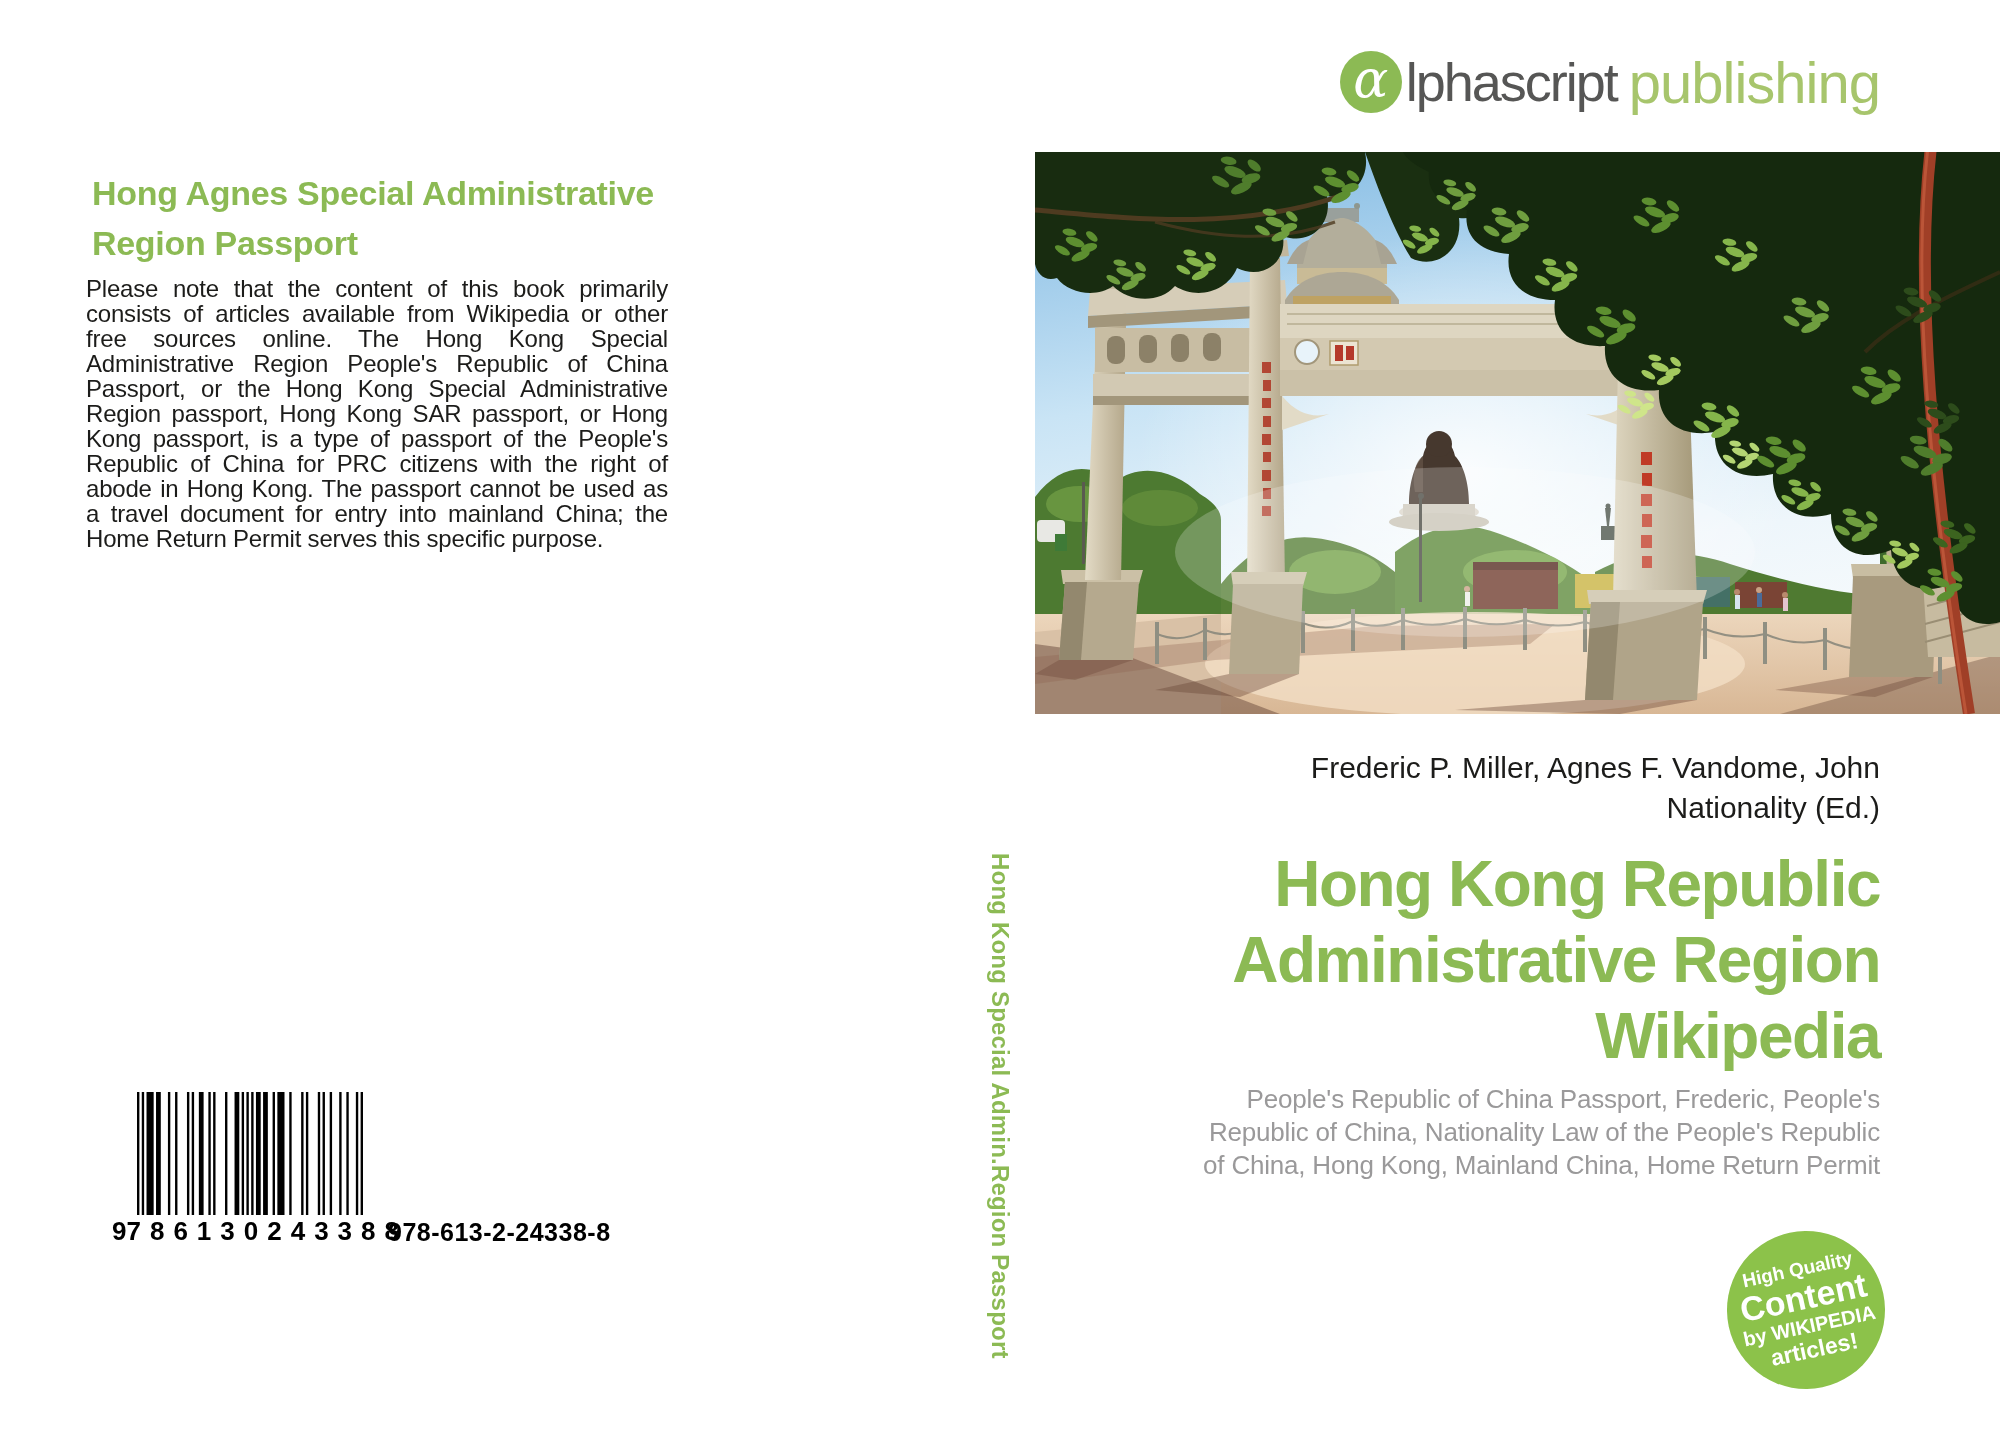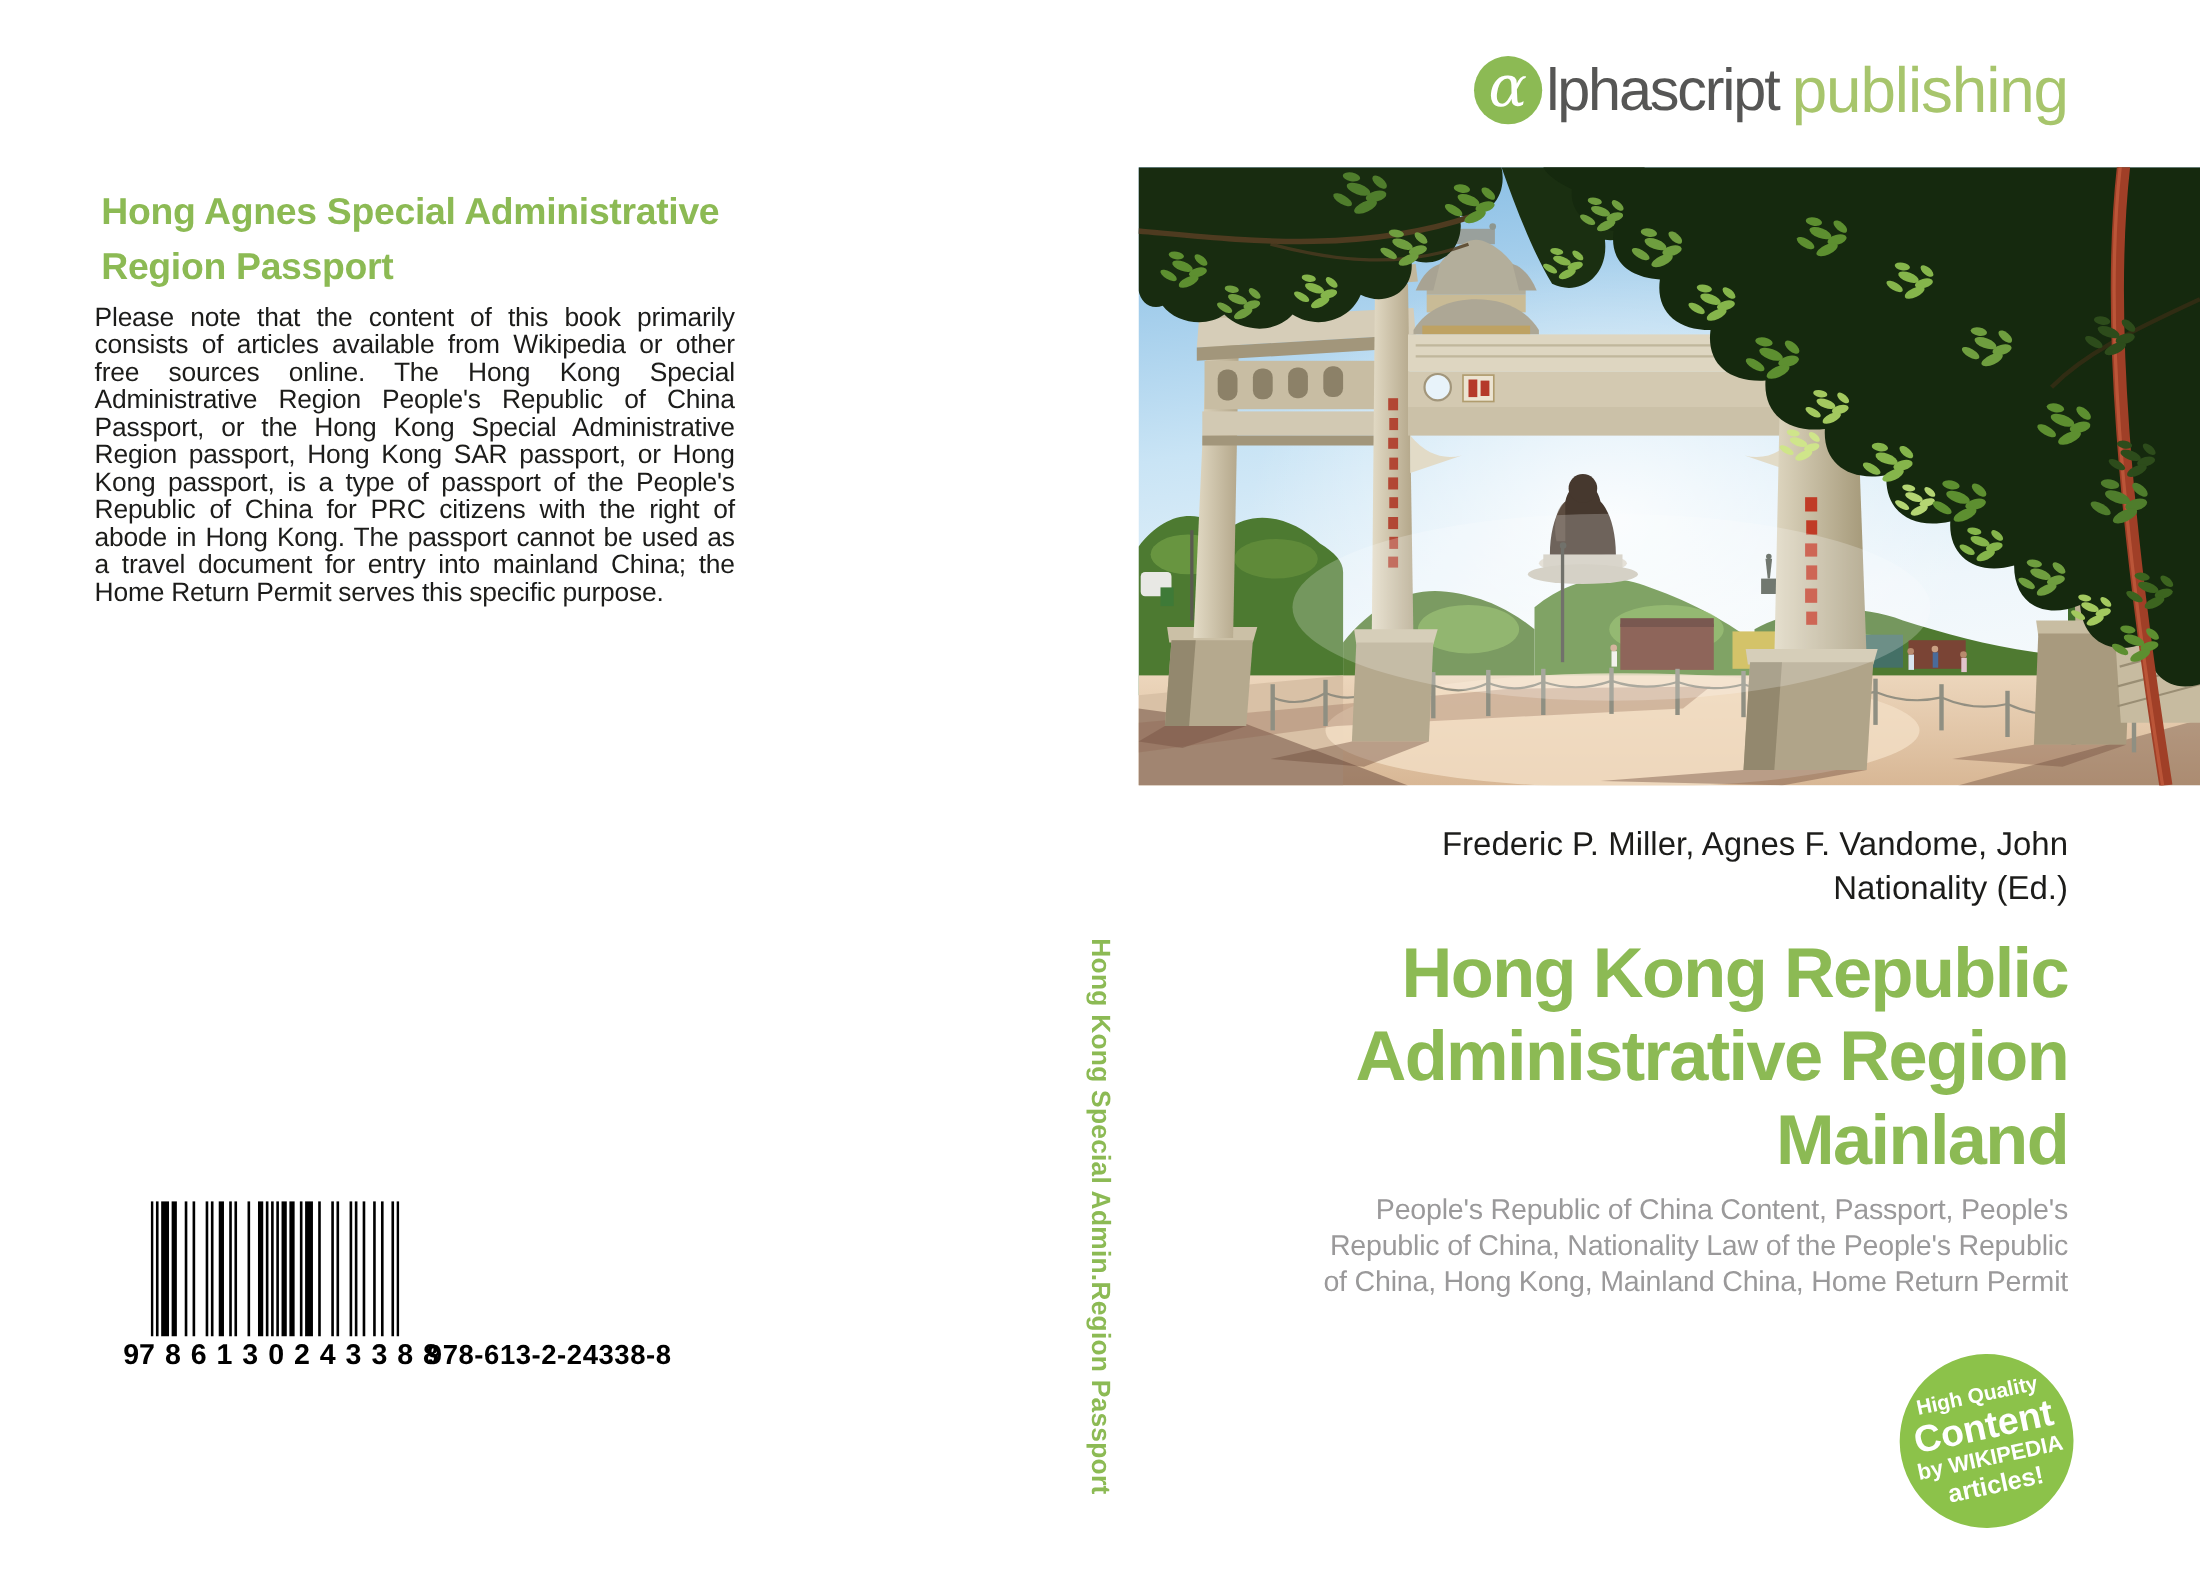--- a/index.html
+++ b/index.html
@@ -378,25 +378,25 @@
   </svg>
 
   <div class="authors">
     <div>Frederic P. Miller, Agnes F. Vandome, John</div>
     <div>Nationality (Ed.)</div>
   </div>
 
   <div class="front-title">
     <div>Hong Kong Republic</div>
     <div>Administrative Region</div>
-    <div>Mainland</div>
+    <div>Wikipedia</div>
   </div>
 
   <div class="front-subtitle">
-    <div>People's Republic of China Content, Passport, People's</div>
+    <div>People's Republic of China Passport, Frederic, People's</div>
     <div>Republic of China, Nationality Law of the People's Republic</div>
     <div>of China, Hong Kong, Mainland China, Home Return Permit</div>
   </div>
 
   <div class="badge">
     <div class="b1">High Quality</div>
     <div class="b2">Content</div>
     <div class="b3">by WIKIPEDIA</div>
     <div class="b4">articles!</div>
   </div>

